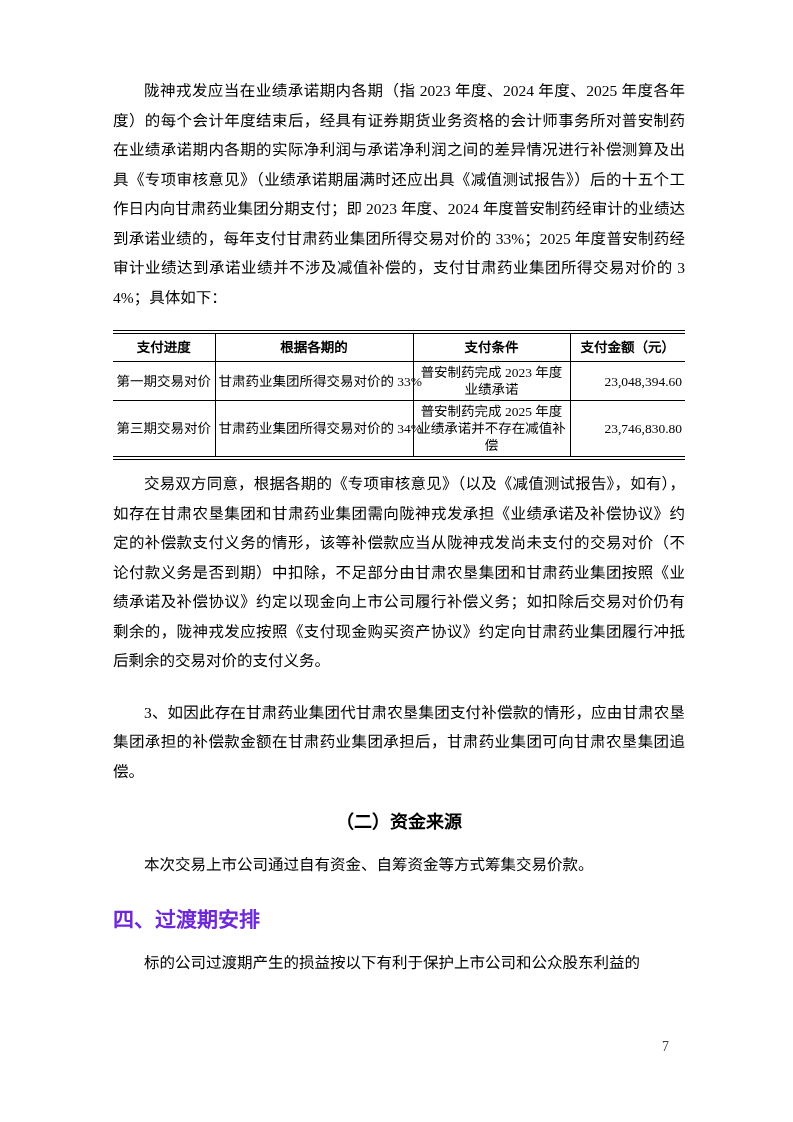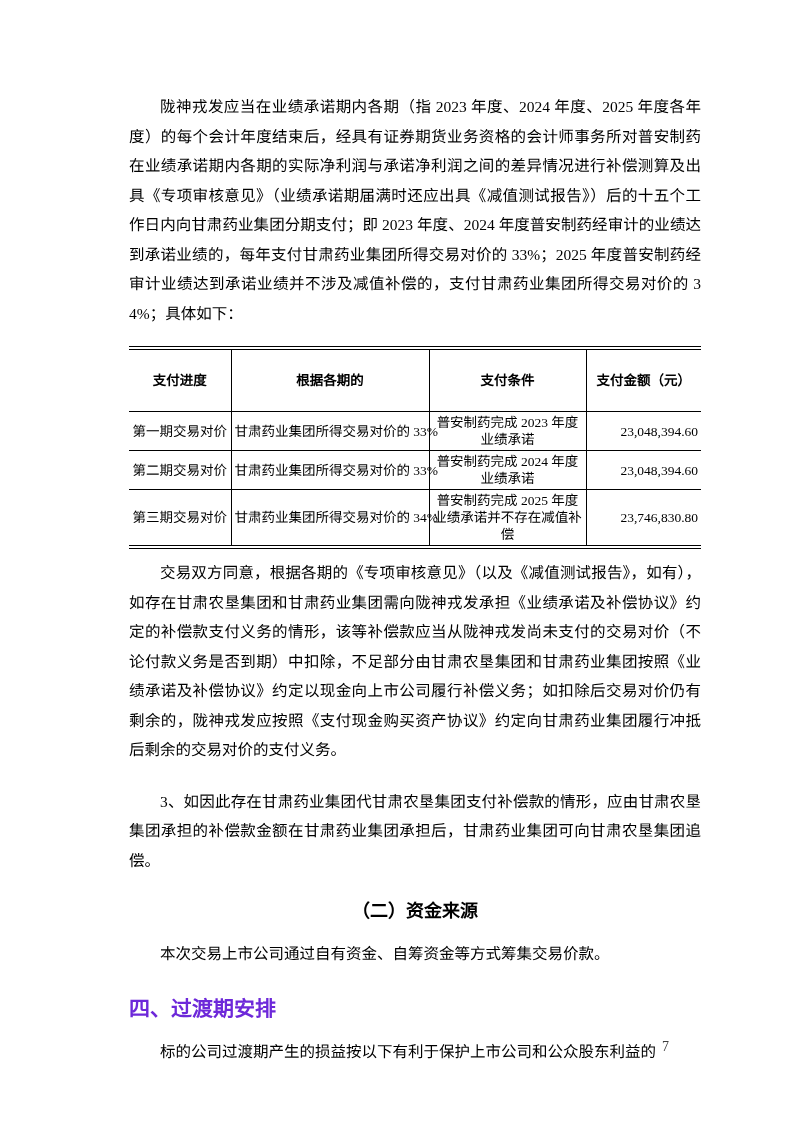--- a/index.html
+++ b/index.html
@@ -8,23 +8,22 @@
     width: 793px;
     height: 1122px;
     background: #ffffff;
     overflow: hidden;
     font-family: "Liberation Serif", "DejaVu Serif", serif;
     color: #000000;
   }
   .content {
     position: absolute;
     left: 113px;
-    top: 92px;
+    top: 76px;
     width: 572px;
-    margin-left: 16px;
   }
   .body-para {
     margin: 0;
     font-size: 15.5px;
     line-height: 29.5px;
     text-align: justify;
     text-indent: 31px;
     word-break: break-all;
   }
   .para-agreement { margin-top: 9px; }
@@ -44,21 +43,21 @@
     border-bottom: 4px double #000;
   }
   .payment-table th, .payment-table td {
     border: 1px solid #000;
     padding: 2px 3px;
     vertical-align: middle;
     word-break: break-all;
   }
   .payment-table th {
     font-weight: bold;
-    padding: 22px 2px;
+    padding: 5px 2px;
   }
   .payment-table th:first-child, .payment-table td:first-child { border-left: none; }
   .payment-table th:last-child,  .payment-table td:last-child  { border-right: none; }
   .cell-nowrap { white-space: nowrap; }
   .cell-amount { text-align: right; padding-right: 8px; }
 
   .heading-l2 {
     margin: 24px 0 0 0;
     font-family: "Liberation Sans", "DejaVu Sans", sans-serif;
     font-weight: bold;
@@ -109,26 +108,20 @@
         </tr>
       </thead>
       <tbody>
         <tr>
           <td class="cell-nowrap">第一期交易对价</td>
           <td class="cell-nowrap">甘肃药业集团所得交易对价的 33%</td>
           <td>普安制药完成 2023 年度业绩承诺</td>
           <td class="cell-amount">23,048,394.60</td>
         </tr>
         <tr>
-          <td class="cell-nowrap">第二期交易对价</td>
-          <td class="cell-nowrap">甘肃药业集团所得交易对价的 33%</td>
-          <td>普安制药完成 2024 年度业绩承诺</td>
-          <td class="cell-amount">23,048,394.60</td>
-        </tr>
-        <tr>
           <td class="cell-nowrap">第三期交易对价</td>
           <td class="cell-nowrap">甘肃药业集团所得交易对价的 34%</td>
           <td>普安制药完成 2025 年度业绩承诺并不存在减值补偿</td>
           <td class="cell-amount">23,746,830.80</td>
         </tr>
       </tbody>
     </table>
 
     <p class="body-para para-agreement">交易双方同意，根据各期的《专项审核意见》（以及《减值测试报告》，如有），如存在甘肃农垦集团和甘肃药业集团需向陇神戎发承担《业绩承诺及补偿协议》约定的补偿款支付义务的情形，该等补偿款应当从陇神戎发尚未支付的交易对价（不论付款义务是否到期）中扣除，不足部分由甘肃农垦集团和甘肃药业集团按照《业绩承诺及补偿协议》约定以现金向上市公司履行补偿义务；如扣除后交易对价仍有剩余的，陇神戎发应按照《支付现金购买资产协议》约定向甘肃药业集团履行冲抵后剩余的交易对价的支付义务。</p>
 

